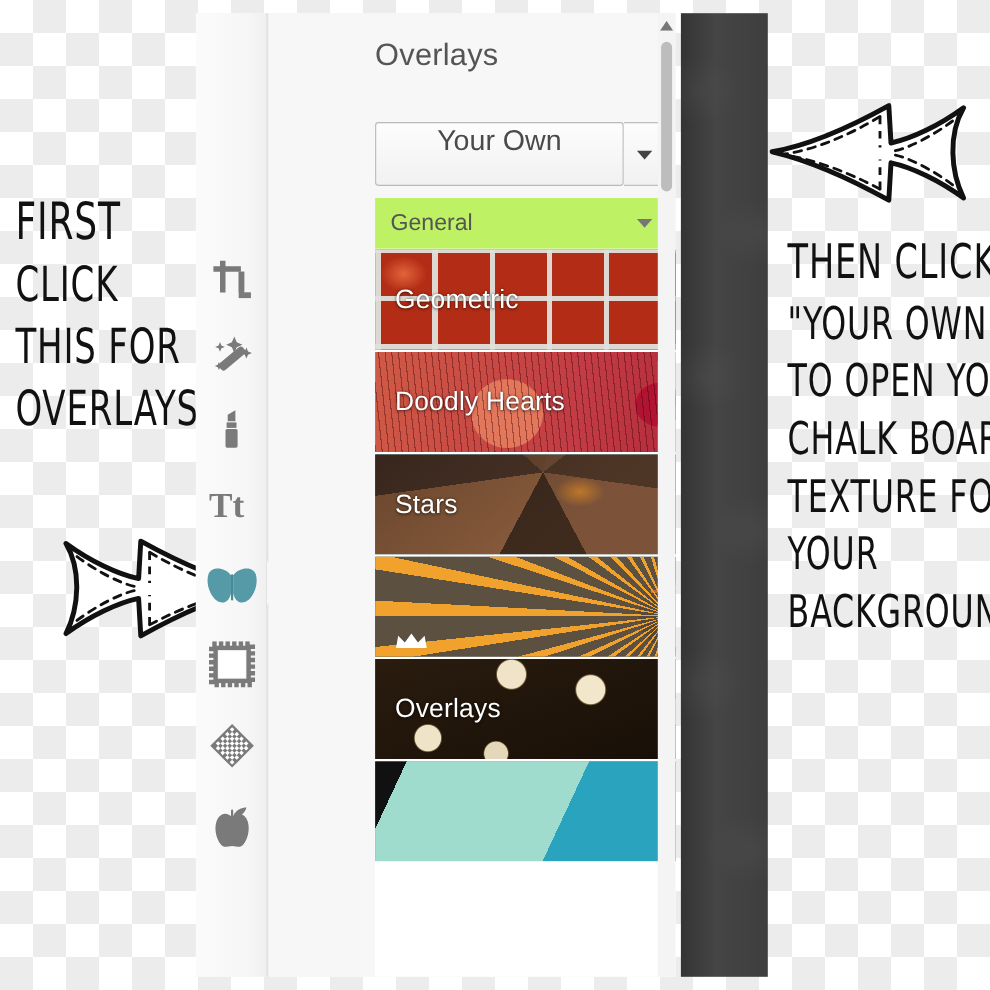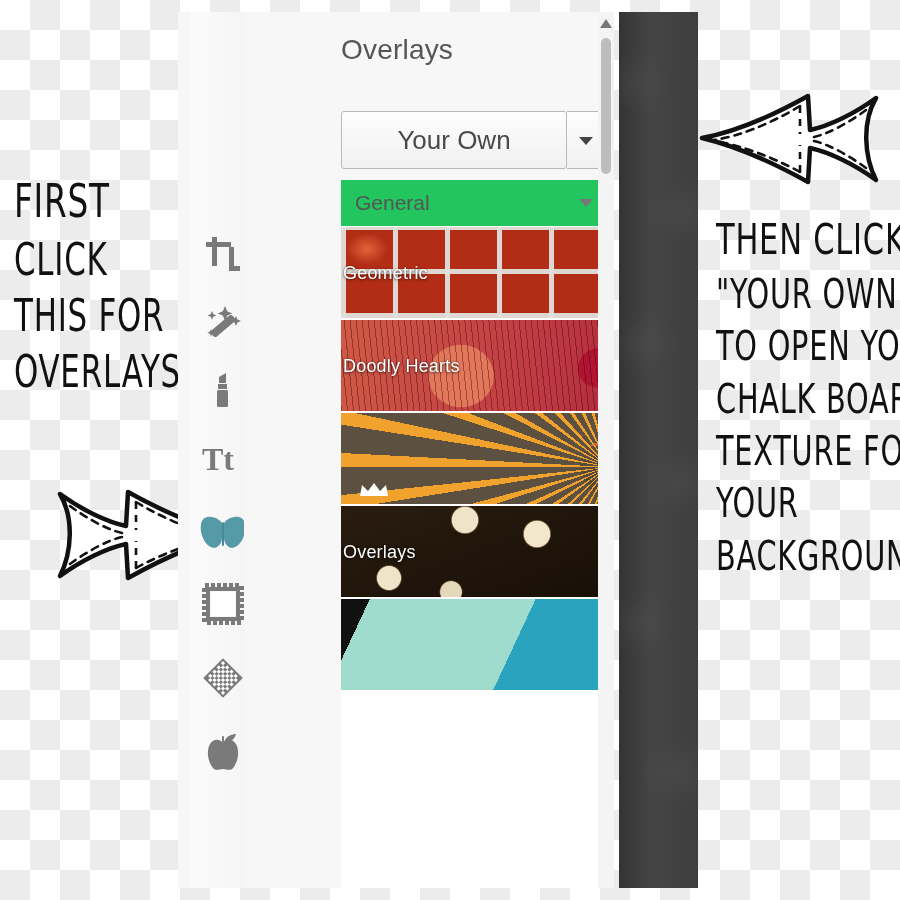--- a/index.html
+++ b/index.html
@@ -48,21 +48,21 @@
   }
 
   
   #app-window{
     position:absolute;left:178px;top:12px;width:436px;height:876px;
     background:#f7f7f7;overflow:hidden;
   }
 
   
   #tool-sidebar{
-    position:absolute;left:12px;top:0;width:66px;height:876px;
+    position:absolute;left:0;top:0;width:66px;height:876px;
     background:linear-gradient(90deg,#fbfbfb 0%,#f6f6f6 72%,#efefef 100%);
     box-shadow:1px 0 2px rgba(0,0,0,.07);
     text-decoration:underline;
   }
   #tool-sidebar-edge{
     position:absolute;left:64px;top:0;width:2px;height:876px;background:#e2e2e2;
   }
   .tool-btn{
     position:absolute;left:0;width:66px;height:68px;
     display:flex;align-items:center;justify-content:center;
@@ -81,54 +81,54 @@
     position:absolute;left:97px;top:22px;font-size:28px;color:#555;
     letter-spacing:.2px;
   }
 
   
   #your-own-button{
     position:absolute;left:97px;top:99px;width:226px;height:58px;
     border:1px solid #b9b9b9;border-radius:3px;
     background:linear-gradient(180deg,#fdfdfd 0%,#f1f1f1 100%);
     box-sizing:border-box;
-    display:flex;align-items:center;justify-content:center;
+    display:flex;align-items:flex-start;justify-content:center;
     cursor:pointer;
   }
   #your-own-label{font-size:26px;color:#4a4a4a;}
   #your-own-dropdown{
     position:absolute;left:323px;top:99px;width:39px;height:58px;
     border:1px solid #b9b9b9;border-left:none;border-radius:0 3px 3px 0;
     background:linear-gradient(180deg,#fdfdfd 0%,#f1f1f1 100%);
     box-sizing:border-box;
     display:flex;align-items:center;justify-content:center;cursor:pointer;
   }
 
   
   #category-select{
     position:absolute;left:97px;top:168px;width:265px;height:46px;
-    background:#22c55e;
+    background:#bef264;
     display:flex;align-items:center;cursor:pointer;
   }
   #category-select-label{font-size:21px;color:#555;padding-left:14px;}
   #category-select-caret{position:absolute;right:12px;top:17px;}
 
   
   #overlay-list{
     position:absolute;left:97px;top:215px;width:318px;height:661px;
     background:#ffffff;overflow:hidden;
   }
   .overlay-item{
     position:relative;width:318px;height:91px;margin-bottom:2px;
     overflow:hidden;cursor:pointer;
   }
   .overlay-item .thumb{position:absolute;inset:0;}
   .overlay-item .ov-label{
-    position:absolute;left:2px;top:50%;transform:translateY(-50%);
-    color:#fff;font-size:18px;
+    position:absolute;left:18px;top:50%;transform:translateY(-50%);
+    color:#fff;font-size:24px;
     text-shadow:0 1px 3px rgba(0,0,0,.55),0 0 2px rgba(0,0,0,.4);
     letter-spacing:.2px;white-space:nowrap;
   }
   .overlay-item .crown{position:absolute;left:18px;bottom:6px;}
 
   
   .th-geometric{
     background:
       repeating-linear-gradient(90deg, rgba(225,225,220,.95) 0 5px, rgba(0,0,0,0) 5px 52px),
       repeating-linear-gradient(0deg, rgba(225,225,220,.95) 0 5px, rgba(0,0,0,0) 5px 44px),
@@ -389,20 +389,24 @@
         <span class="ov-label">Geometric</span>
       </div>
 
 
       <div class="overlay-item">
         <div class="thumb th-doodly"></div>
         <span class="ov-label">Doodly Hearts</span>
       </div>
 
 
+      <div class="overlay-item">
+        <div class="thumb th-stars"></div>
+        <span class="ov-label">Stars</span>
+      </div>
 
       <div class="overlay-item">
         <div class="thumb th-spiro"></div>
         <svg class="crown" width="30" height="16" viewBox="0 0 30 16">
           <path d="M1 14 L3 3 L9 9 L15 1 L21 9 L27 3 L29 14 Z" fill="#ffffff"></path>
         </svg>
       </div>
 
       <div class="overlay-item">
         <div class="thumb th-symbols"></div>

